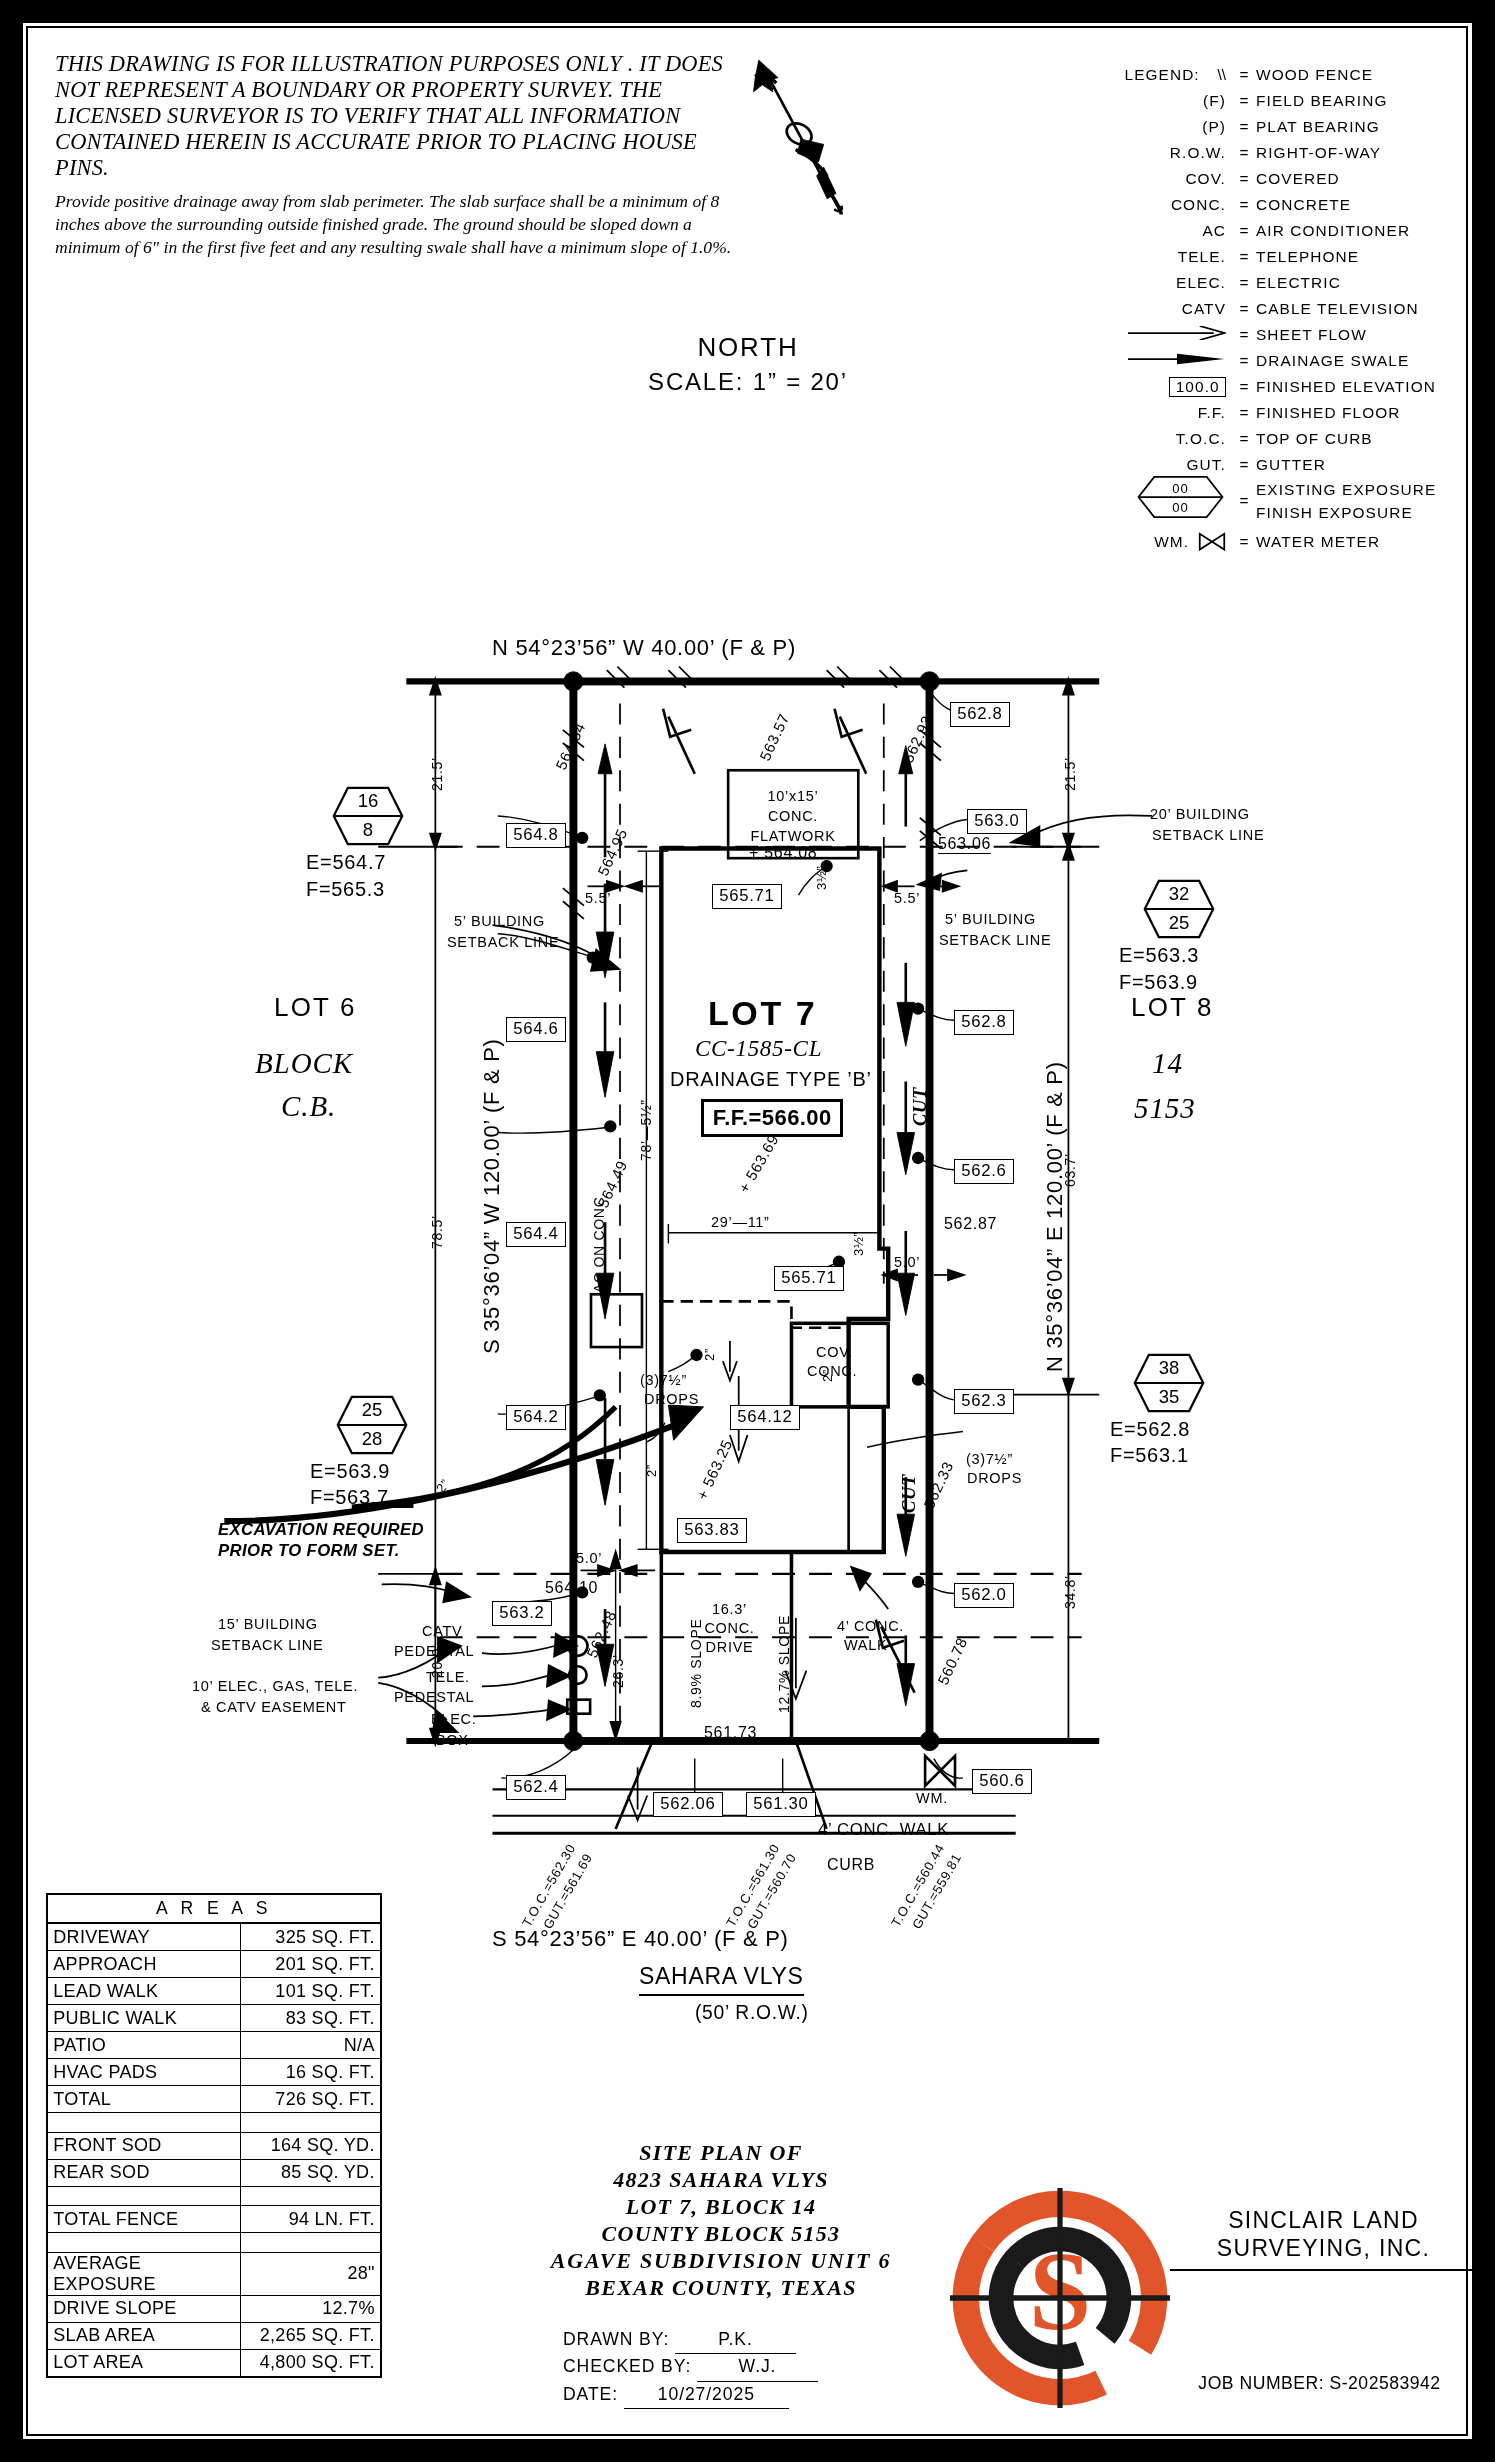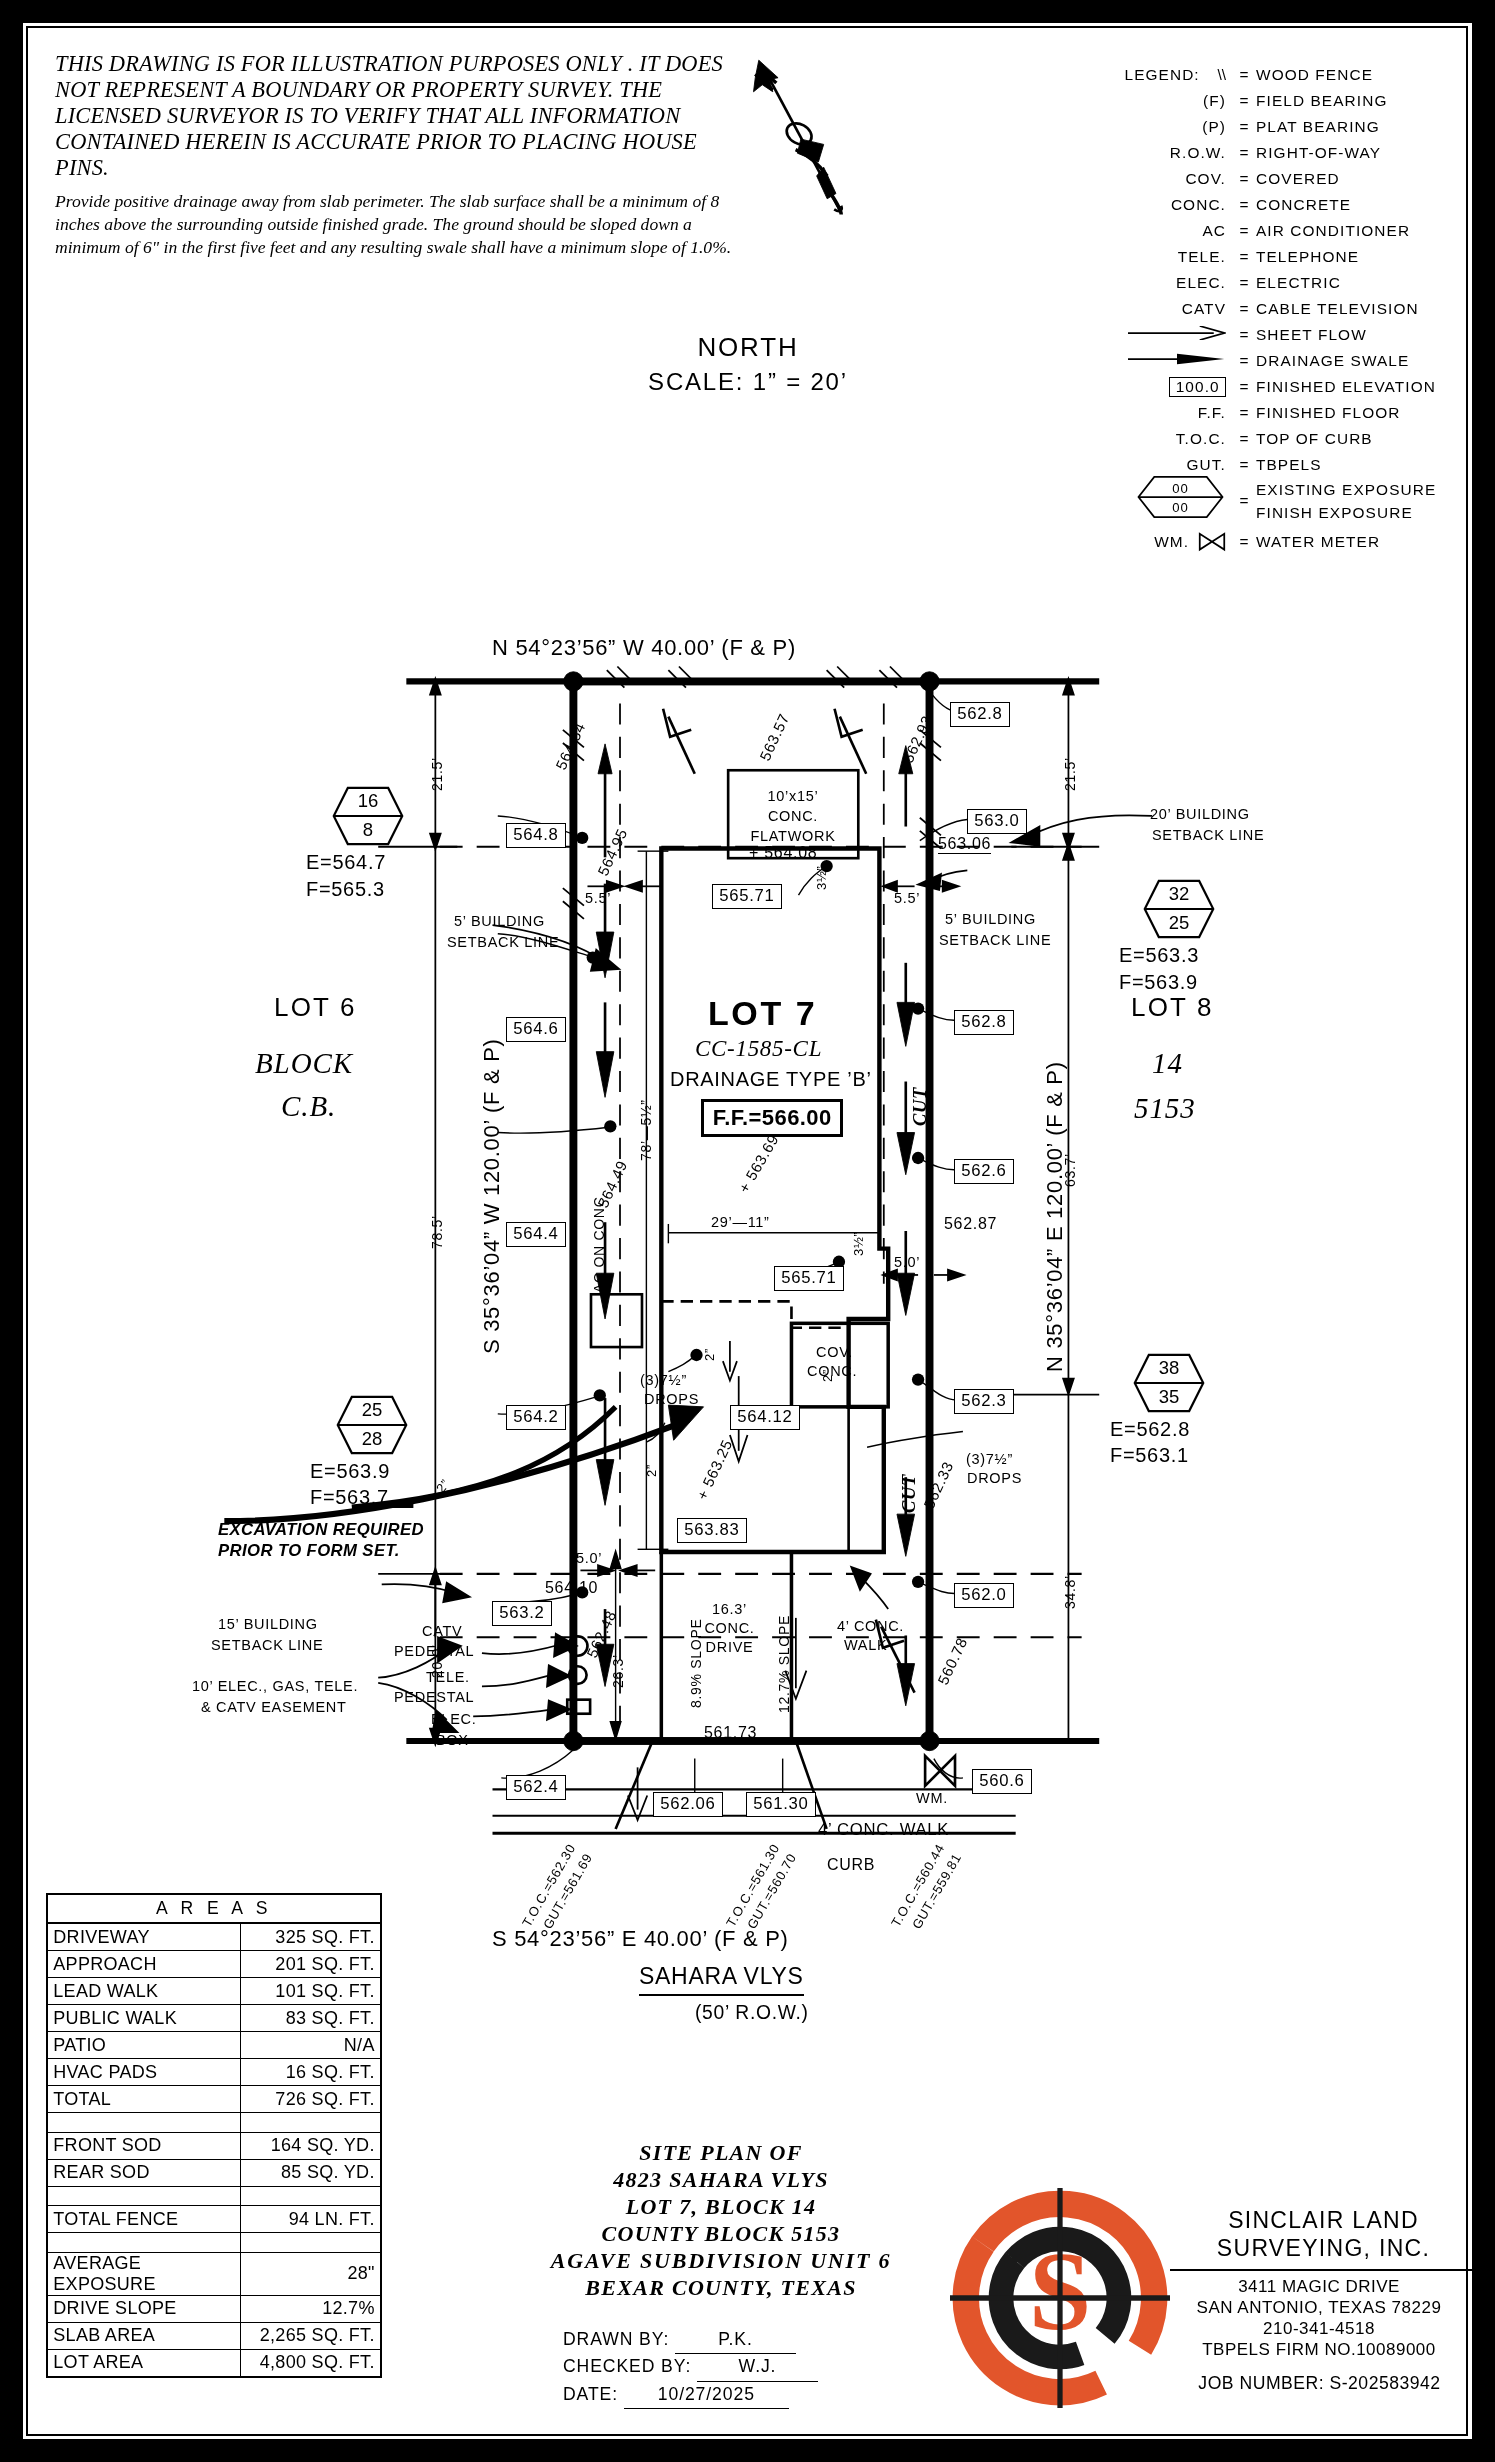--- a/index.html
+++ b/index.html
@@ -187,21 +187,21 @@
         <div class="leg-txt">FINISHED FLOOR</div>
       </div>
     <div class="leg-row">
         <div class="leg-sym">T.O.C.</div>
         <div class="leg-eq">=</div>
         <div class="leg-txt">TOP OF CURB</div>
       </div>
     <div class="leg-row">
         <div class="leg-sym">GUT.</div>
         <div class="leg-eq">=</div>
-        <div class="leg-txt">TBPELS</div>
+        <div class="leg-txt">GUTTER</div>
       </div>
     <div class="leg-row two">
       <div class="leg-sym">
         <svg width="91" height="44" viewBox="0 0 104 50" style="font-size:17.5px">
             <polygon points="22,2 82,2 100,25 82,48 22,48 4,25" fill="none" stroke="#000" stroke-width="2"></polygon>
             <line x1="4" y1="25" x2="100" y2="25" stroke="#000" stroke-width="2"></line>
             <text x="52" y="20" font-size="15" text-anchor="middle" font-family="Liberation Sans, sans-serif">00</text>
             <text x="52" y="42" font-size="15" text-anchor="middle" font-family="Liberation Sans, sans-serif">00</text>
           </svg>
       </div>
@@ -785,23 +785,17 @@
         <text x="125" y="160" font-size="128" font-weight="bold" text-anchor="middle" font-family="Liberation Serif, serif" fill="#E2552B">S</text>
         <line x1="125" y1="0" x2="125" y2="250" stroke="#1a1a1a" stroke-width="6"></line>
         <line x1="0" y1="125" x2="250" y2="125" stroke="#1a1a1a" stroke-width="6"></line>
       </g>
     </svg>
     <div class="cad" id="firm-name">
       <div>SINCLAIR LAND</div>
       <div>SURVEYING, INC.</div>
     </div>
     <div id="firm-rule"></div>
-    <div class="cad" id="firm-addr">
-      <div>3411 MAGIC DRIVE</div>
-      <div>SAN ANTONIO, TEXAS 78229</div>
-      <div>210-341-4518</div>
-      <div>TBPELS FIRM NO.10089000</div>
-    </div>
     <div class="cad" id="firm-job">JOB NUMBER:  S-202583942</div>
   </div>
 
 </div>
 
 
 </body></html>

